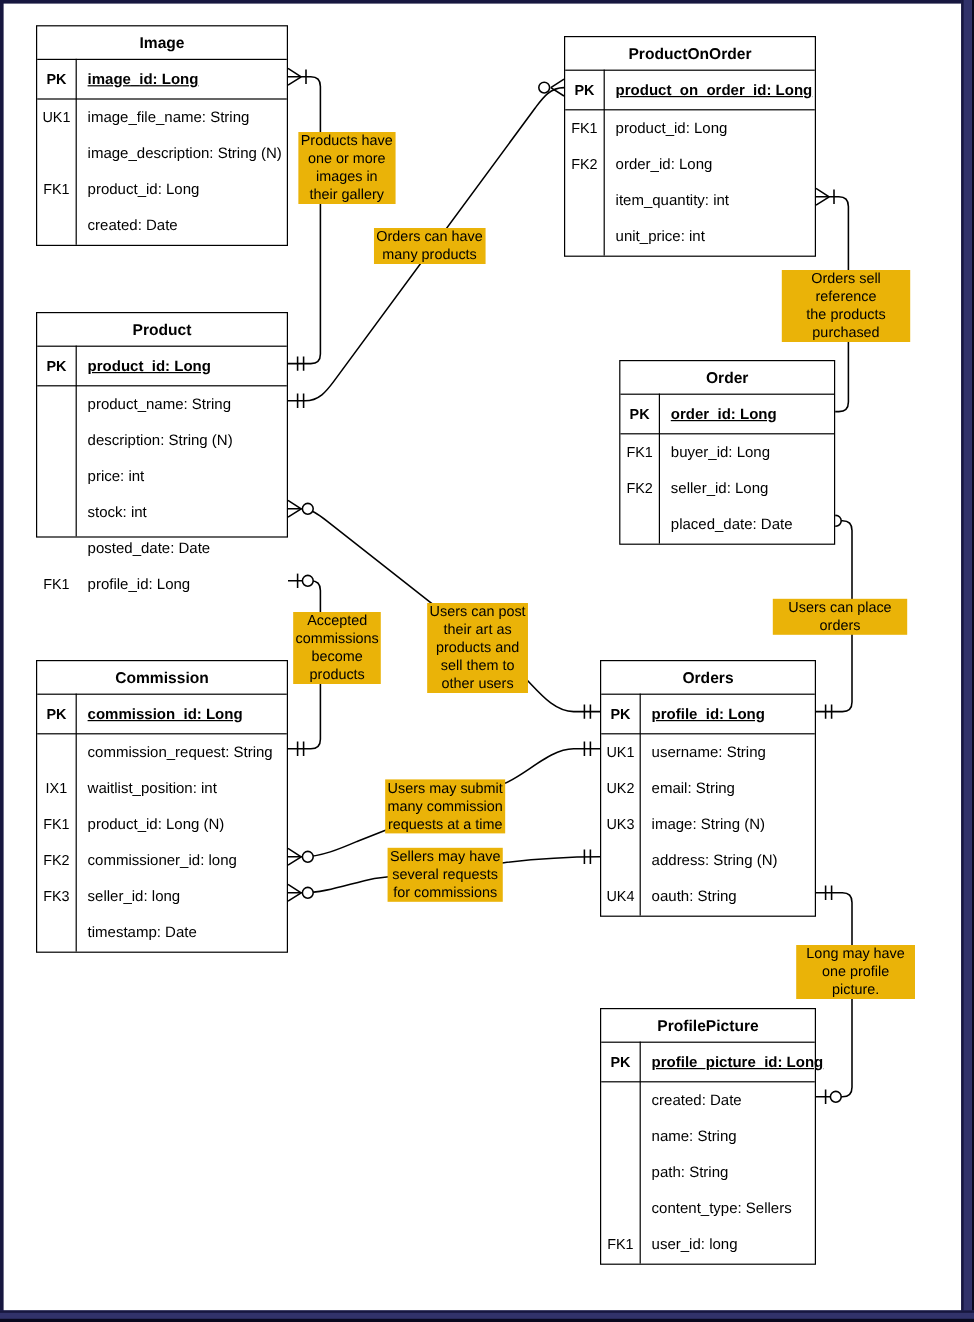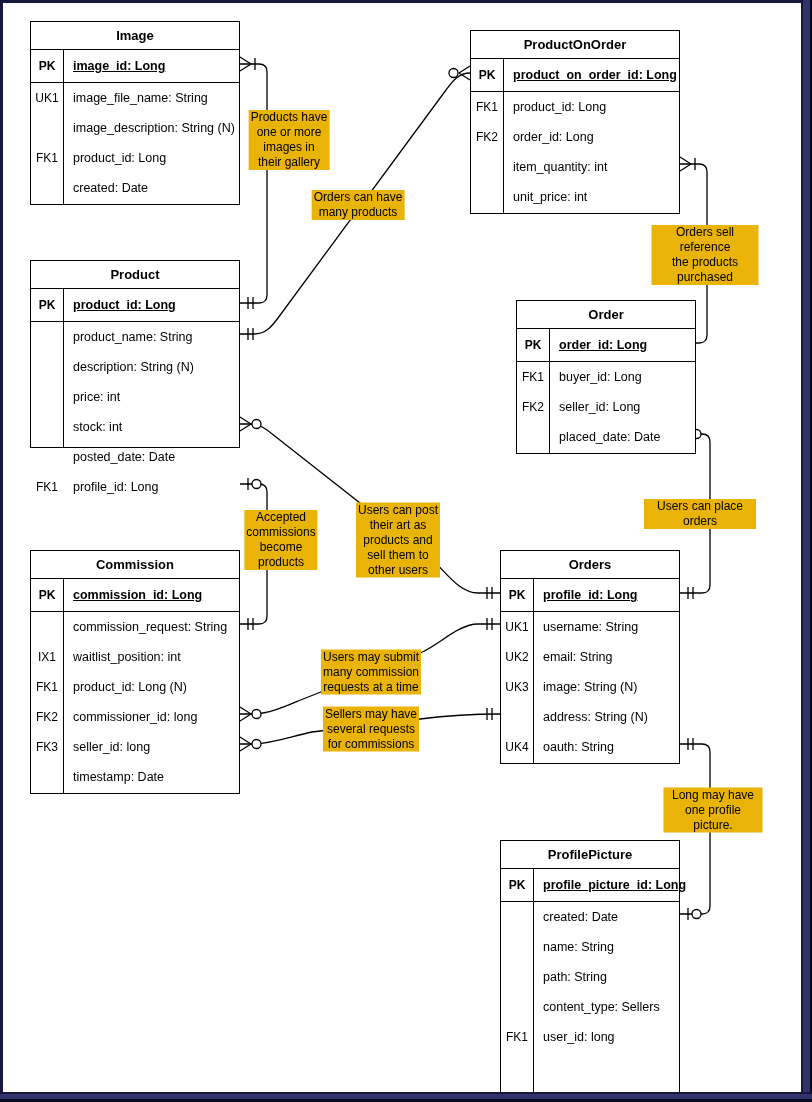--- a/index.html
+++ b/index.html
@@ -276,21 +276,21 @@
         <div class="body-row">
           <div class="key-col"></div>
           <div class="field">address: String (N)</div>
         </div>
         <div class="body-row">
           <div class="key-col">UK4</div>
           <div class="field">oauth: String</div>
         </div>
         <div class="divider"></div>
       </div>
-      <div class="entity" style="left: 500px; top: 840px; width: 180px; height: 263px;">
+      <div class="entity" style="left: 500px; top: 840px; width: 180px; height: 214px;">
         <div class="entity-title">ProfilePicture</div>
         <div class="pk-row">
           <div class="key-col">PK</div>
           <div class="field pk-field">profile_picture_id: Long</div>
         </div>
         <div class="body-row">
           <div class="key-col"></div>
           <div class="field">created: Date</div>
         </div>
         <div class="body-row">

